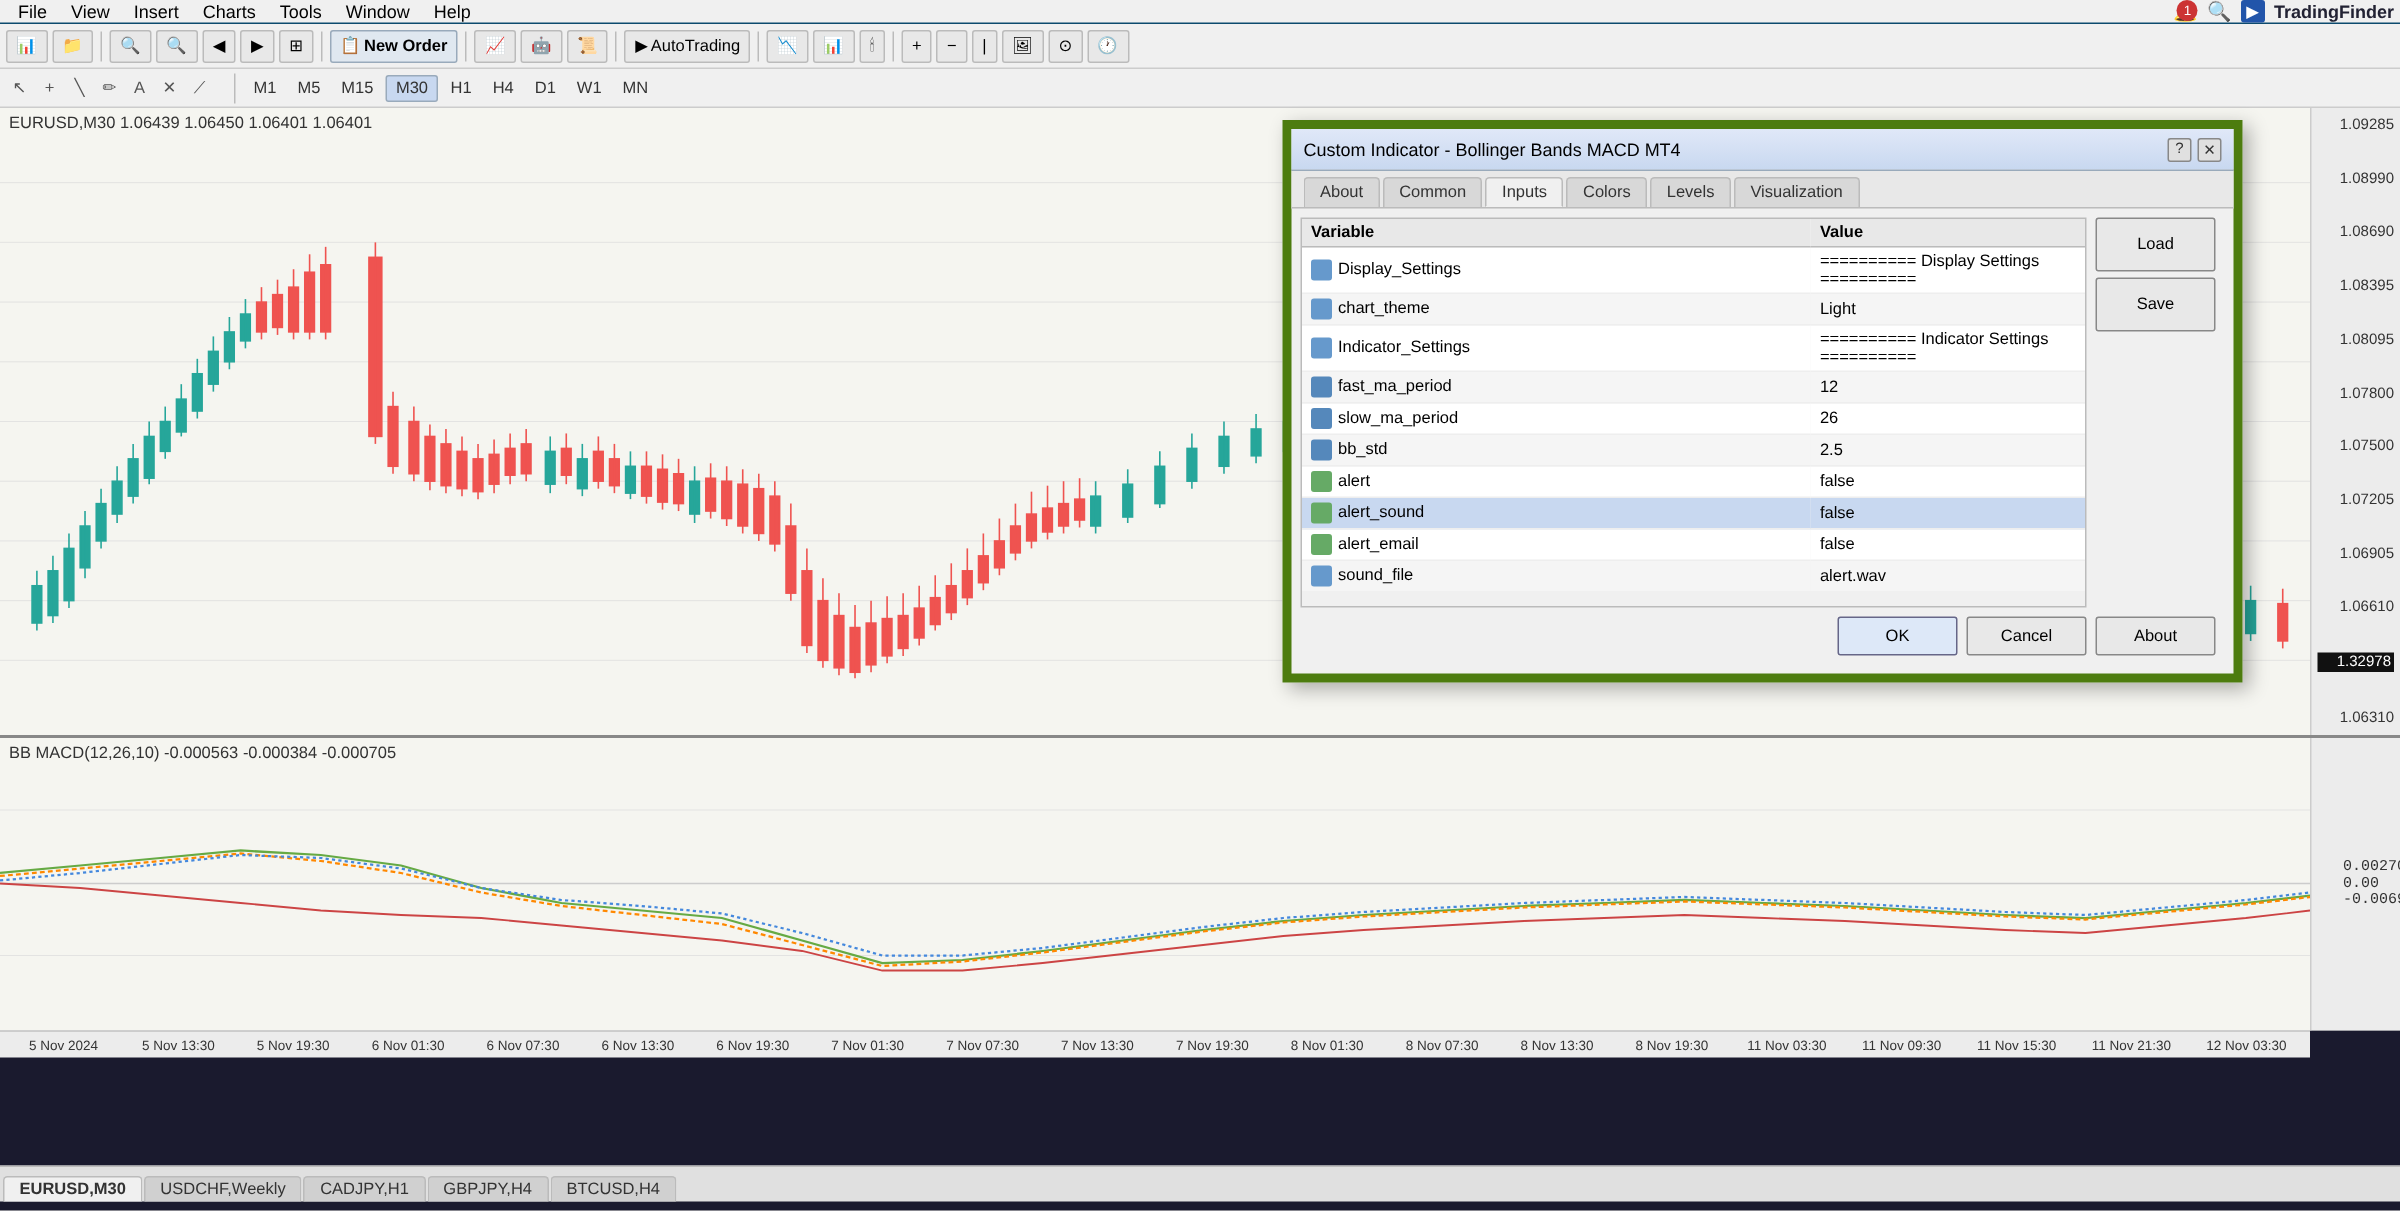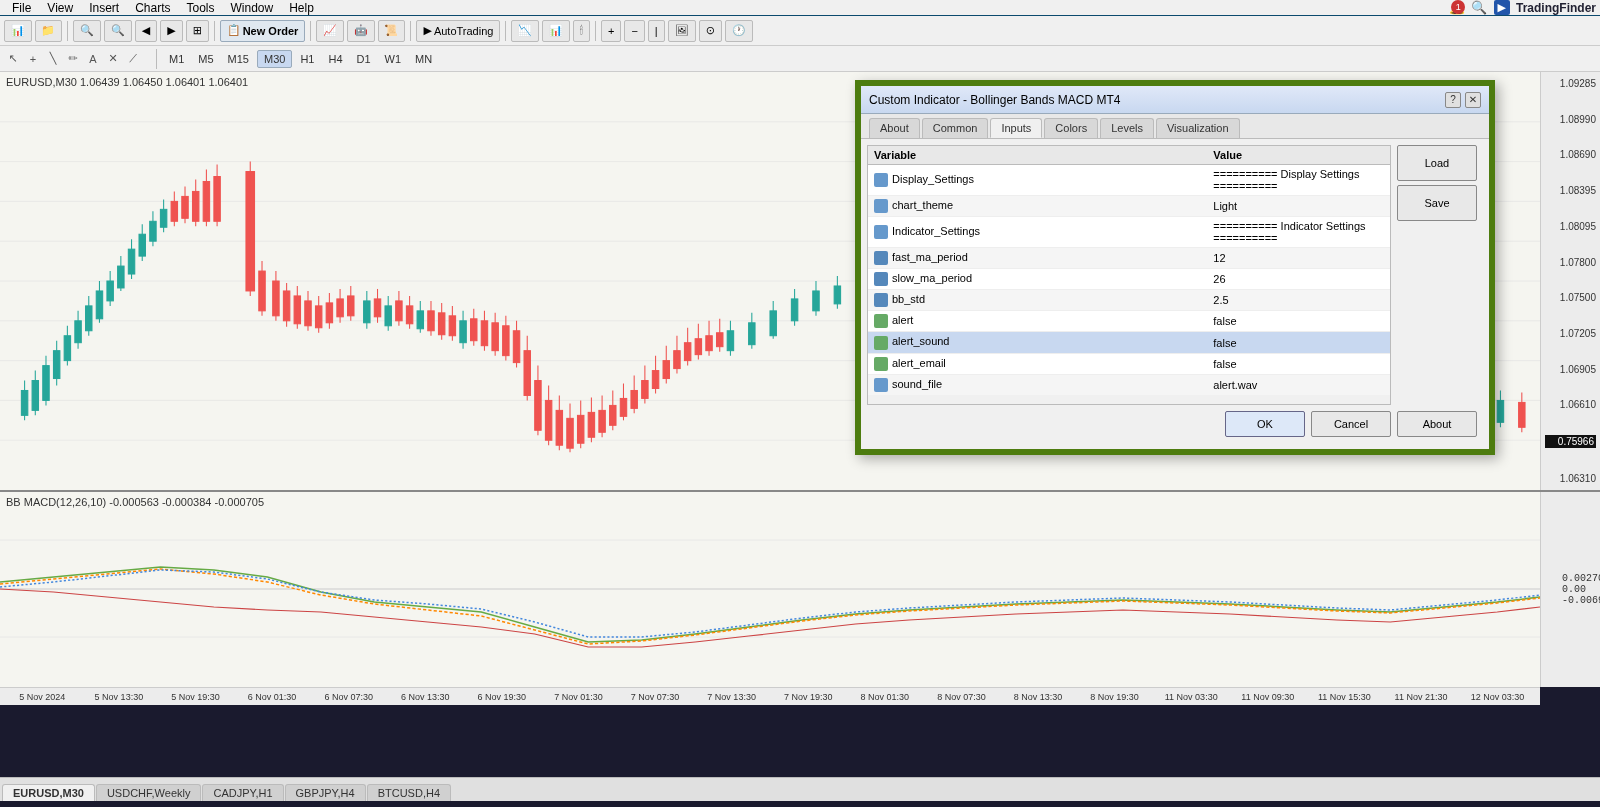--- a/index.html
+++ b/index.html
@@ -662,21 +662,21 @@
       <div class="price-label">1.09285</div>
       <div class="price-label">1.08990</div>
       <div class="price-label">1.08690</div>
       <div class="price-label">1.08395</div>
       <div class="price-label">1.08095</div>
       <div class="price-label">1.07800</div>
       <div class="price-label">1.07500</div>
       <div class="price-label">1.07205</div>
       <div class="price-label">1.06905</div>
       <div class="price-label">1.06610</div>
-      <div class="price-label" style="background:#111;color:#fff;padding:1px 2px;">0.75966</div>
+      <div class="price-label" style="background:#111;color:#fff;padding:1px 2px;">1.32978</div>
       <div class="price-label">1.06310</div>
     </div>
   </div>
 
   <div class="chart-lower" style="height:195px; flex: none;">
     <div class="macd-label">BB MACD(12,26,10)  -0.000563  -0.000384  -0.000705</div>
     <div style="position:absolute; left:0; top:0; right:60px; bottom:0;">
       <svg viewBox="0 0 1440 195" preserveAspectRatio="none">
 
         <line x1="0" y1="48" x2="1440" y2="48" stroke="#ddd" stroke-width="0.5"></line>

